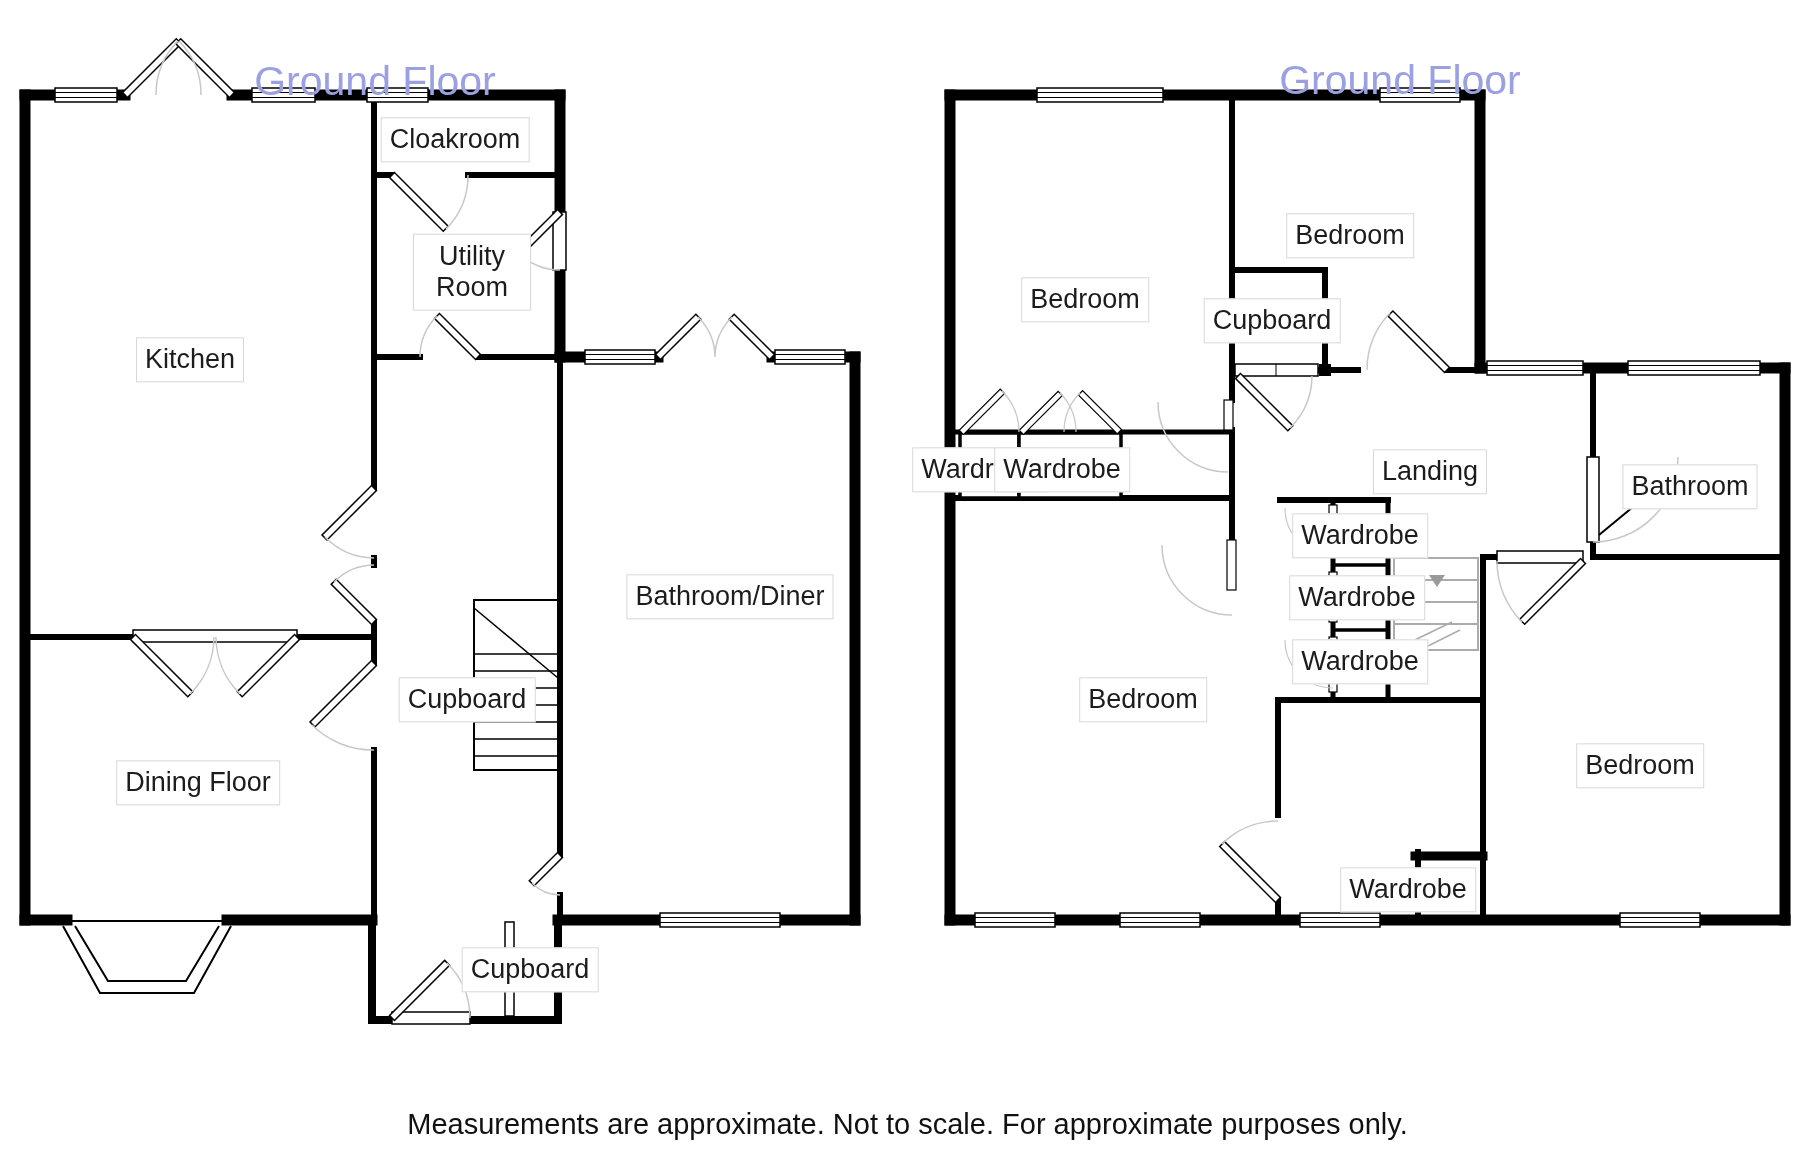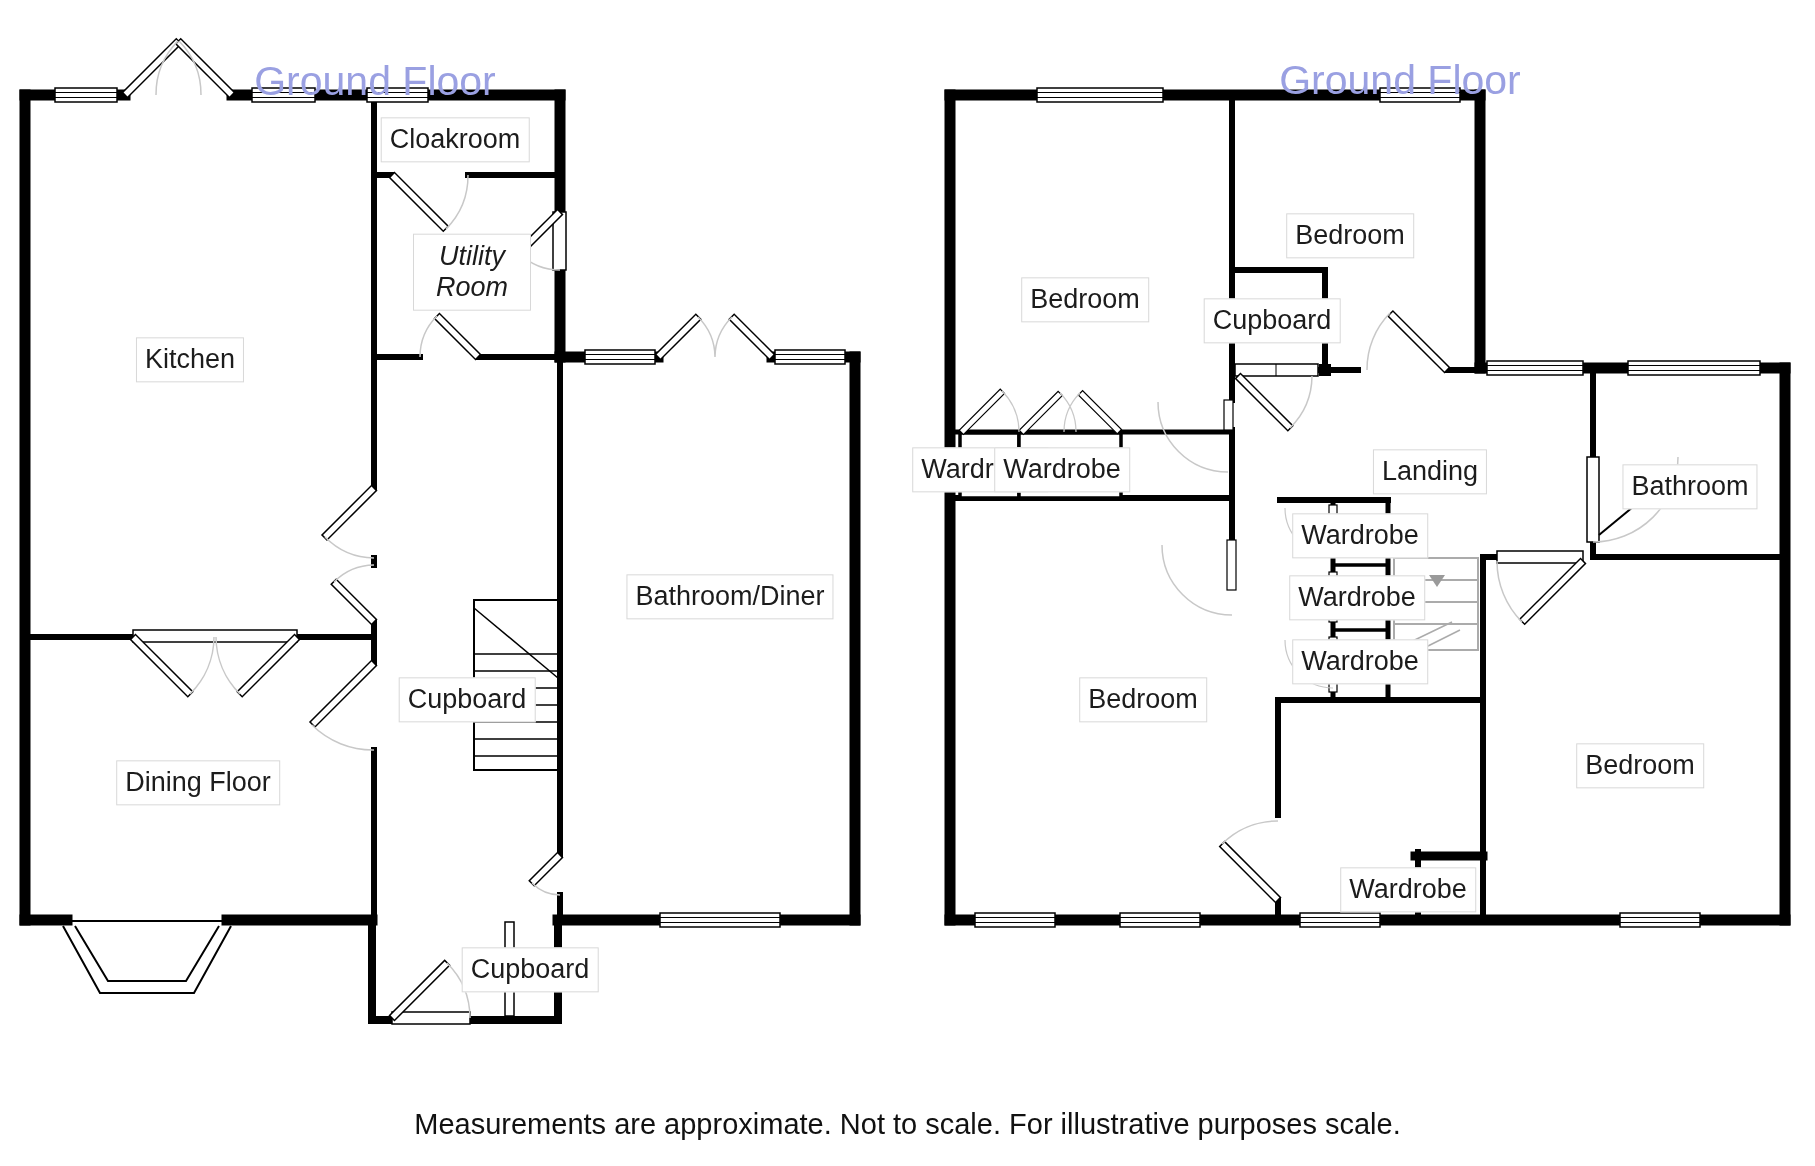--- a/index.html
+++ b/index.html
@@ -7,21 +7,21 @@
     --label-border:#d8d8d8; --label-text:#1c1c1c; --bg:#ffffff;
   }
   html,body{margin:0;padding:0;background:var(--bg);}
   #stage{position:relative;width:1815px;height:1166px;background:var(--bg);
          font-family:"Liberation Sans", sans-serif;overflow:hidden;}
   #plan-svg{position:absolute;left:0;top:0;}
   .lbl{position:absolute;transform:translate(-50%,-50%);background:#fff;
        border:1px solid var(--label-border);padding:6px 8px;
        font-size:27px;line-height:1.16;color:var(--label-text);
        white-space:nowrap;text-align:center;}
-  .lbl.wrap{white-space:normal;font-style:italic;}
+  .lbl.wrap{white-space:normal;}
   .floor-title{position:absolute;transform:translate(-50%,-50%);
        font-size:41px;color:var(--accent);background:transparent;border:none;
        white-space:nowrap;}
   .disclaimer{position:absolute;left:0;right:0;top:1108px;text-align:center;
        font-size:29px;color:#111;}
 </style>
 </head>
 <body>
 
 <div id="stage">
@@ -307,15 +307,15 @@
 <div class="lbl" style="left:1062px;top:470px">Wardrobe</div>
 <div class="lbl" style="left:1430px;top:472px">Landing</div>
 <div class="lbl" style="left:1360px;top:536px">Wardrobe</div>
 <div class="lbl" style="left:1357px;top:598px">Wardrobe</div>
 <div class="lbl" style="left:1360px;top:662px">Wardrobe</div>
 <div class="lbl" style="left:1690px;top:487px">Bathroom</div>
 <div class="lbl" style="left:1143px;top:700px">Bedroom</div>
 <div class="lbl" style="left:1640px;top:766px">Bedroom</div>
 <div class="lbl" style="left:1408px;top:890px">Wardrobe</div>
 
-<div class="disclaimer">Measurements are approximate. Not to scale. For illustrative purposes scale.</div>
+<div class="disclaimer">Measurements are approximate. Not to scale. For approximate purposes only.</div>
 
 </div>
 
 </body></html>

